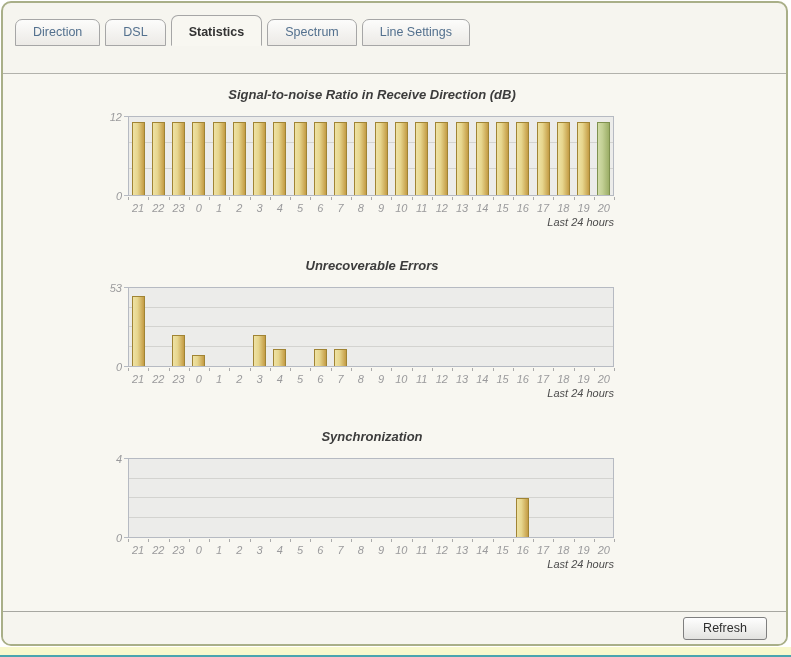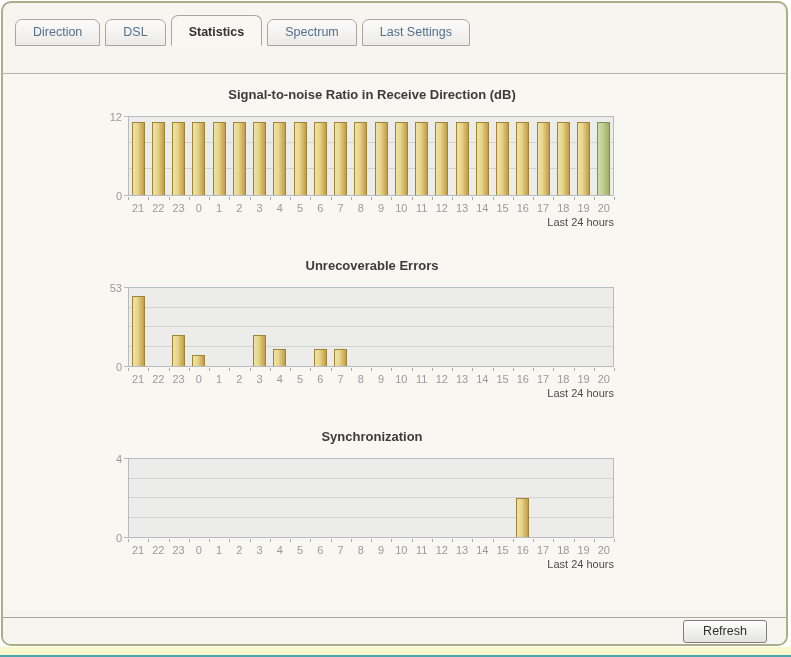--- a/index.html
+++ b/index.html
@@ -57,21 +57,21 @@
     background: #f8f7f1;
     border-bottom-color: #f8f7f1;
     color: #333333; font-weight: bold;
   }
   .content {
     position: absolute; left: 0; right: 0; top: 70px; bottom: 33px;
     border-top: 1px solid #b2b2ac;
     background: #f8f7f1;
     padding-top: 13px;
   }
-  .chart { width: 488px; margin-left: 125px; margin-bottom: 30px; }
+  .chart { width: 488px; margin-left: 125px; margin-bottom: 30px; font-style: italic; }
   .chart-title {
     text-align: center; font-size: 13px; font-weight: bold;
     color: #3c3c3c; margin-bottom: 14px;
   }
   .chart-body { position: relative; height: 112px; }
   .plot {
     position: absolute; left: 0; top: 0;
     width: 486px; height: 80px;
     background: #ececea;
     border: 1px solid #b6bac2;
@@ -101,21 +101,21 @@
   }
   .ylab.max { top: -5px; }
   .ylab.min { top: 74px; }
   .xtick { position: absolute; top: 81px; width: 1px; height: 3px; background: #ababab; }
   .xlab {
     position: absolute; top: 86px;
     font-size: 11px; color: #9a9a9c; text-align: center;
   }
   .caption { position: absolute; top: 100px; right: 2px; font-size: 11px; color: #4c4c4c; }
   .footer {
-    position: absolute; left: 0; right: 0; bottom: 0; height: 27px;
+    position: absolute; left: 0; right: 0; bottom: 0; height: 33px;
     border-top: 1px solid #a7a7a1;
     display: flex; justify-content: flex-end; align-items: center;
     padding-right: 19px;
     background: #f6f5ef;
   }
   .refresh-btn {
     width: 84px; height: 23px;
     border: 1px solid #7f7f7f; border-radius: 3px;
     background: linear-gradient(180deg, #fefefe 0%, #eeeeec 60%, #e2e2df 100%);
     font-family: "Liberation Sans", sans-serif;
@@ -129,21 +129,21 @@
 <div class="page-bottom-yellow"></div>
 <div class="page-bottom-teal"></div>
 
 <div class="panel">
 
   <div class="tab-bar">
       <div class="tab">Direction</div>
       <div class="tab">DSL</div>
       <div class="tab active">Statistics</div>
       <div class="tab">Spectrum</div>
-      <div class="tab">Last Settings</div>
+      <div class="tab">Line Settings</div>
     </div>
 
   <div class="content">
 
     <div class="chart">
       <div class="chart-title">Signal-to-noise Ratio in Receive Direction (dB)</div>
       <div class="chart-body">
         <div class="plot">
             <div class="gridline" style="bottom: 26px;"></div>
             <div class="gridline" style="bottom: 52px;"></div>

